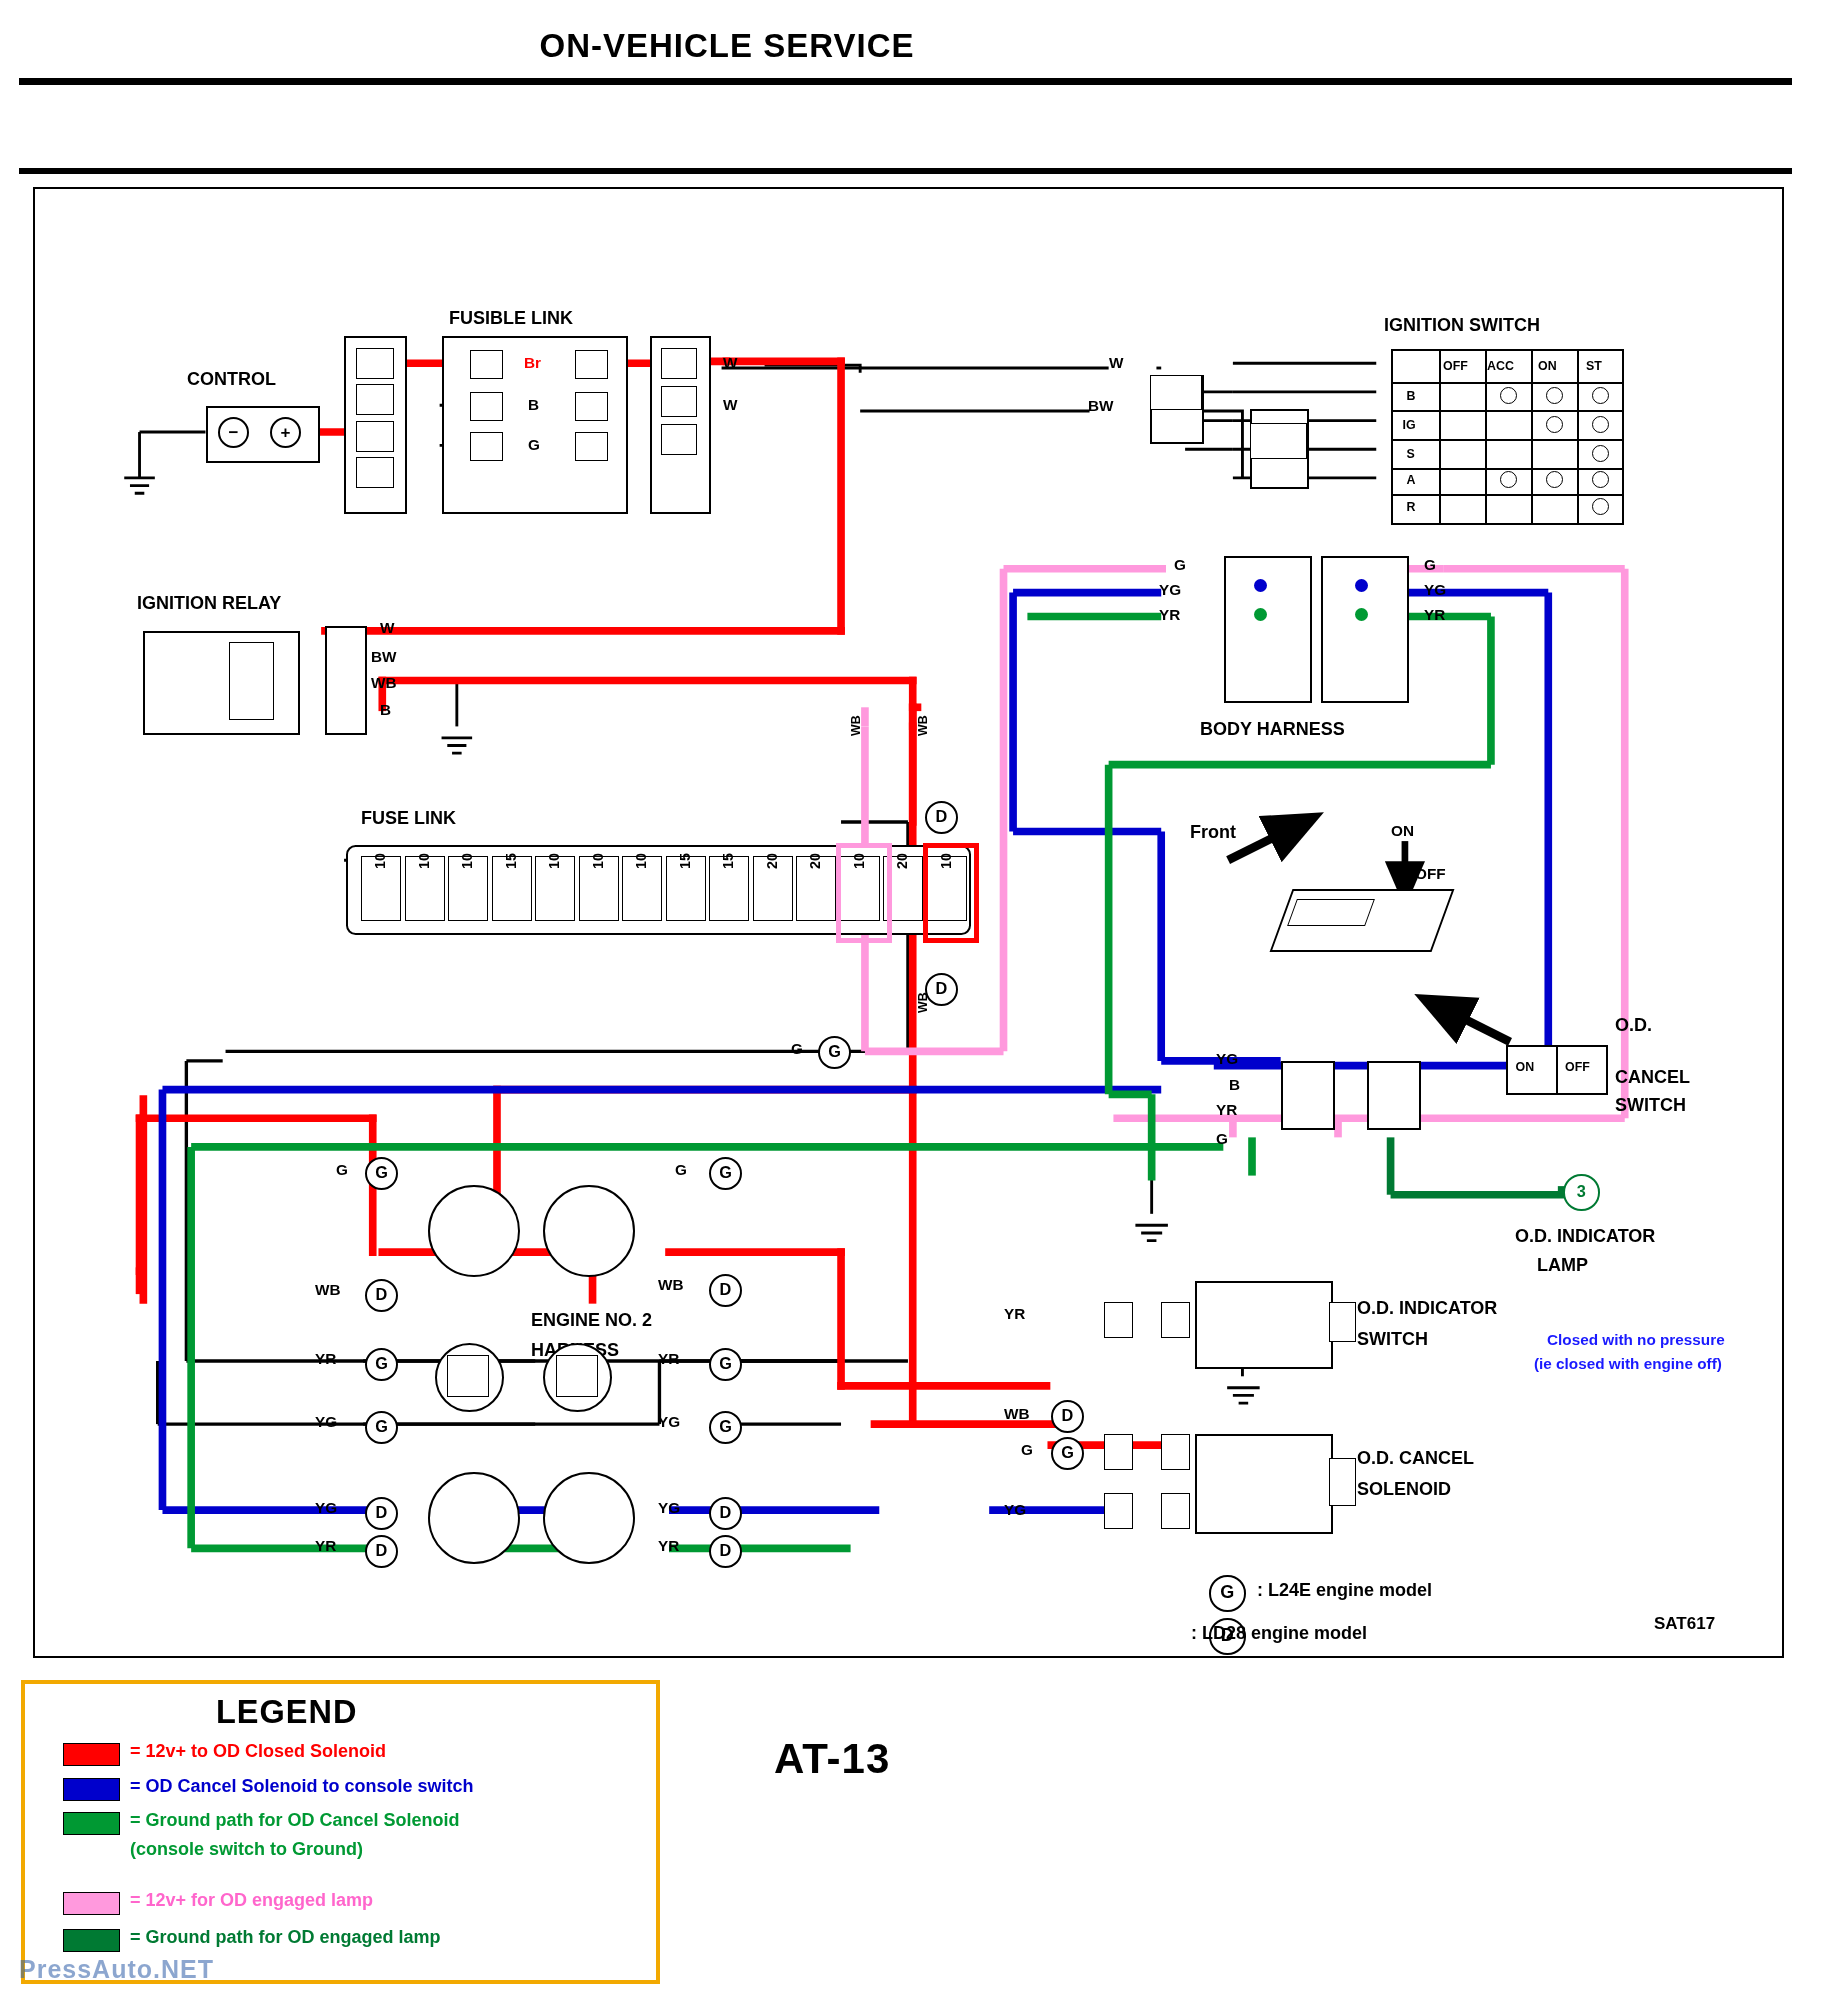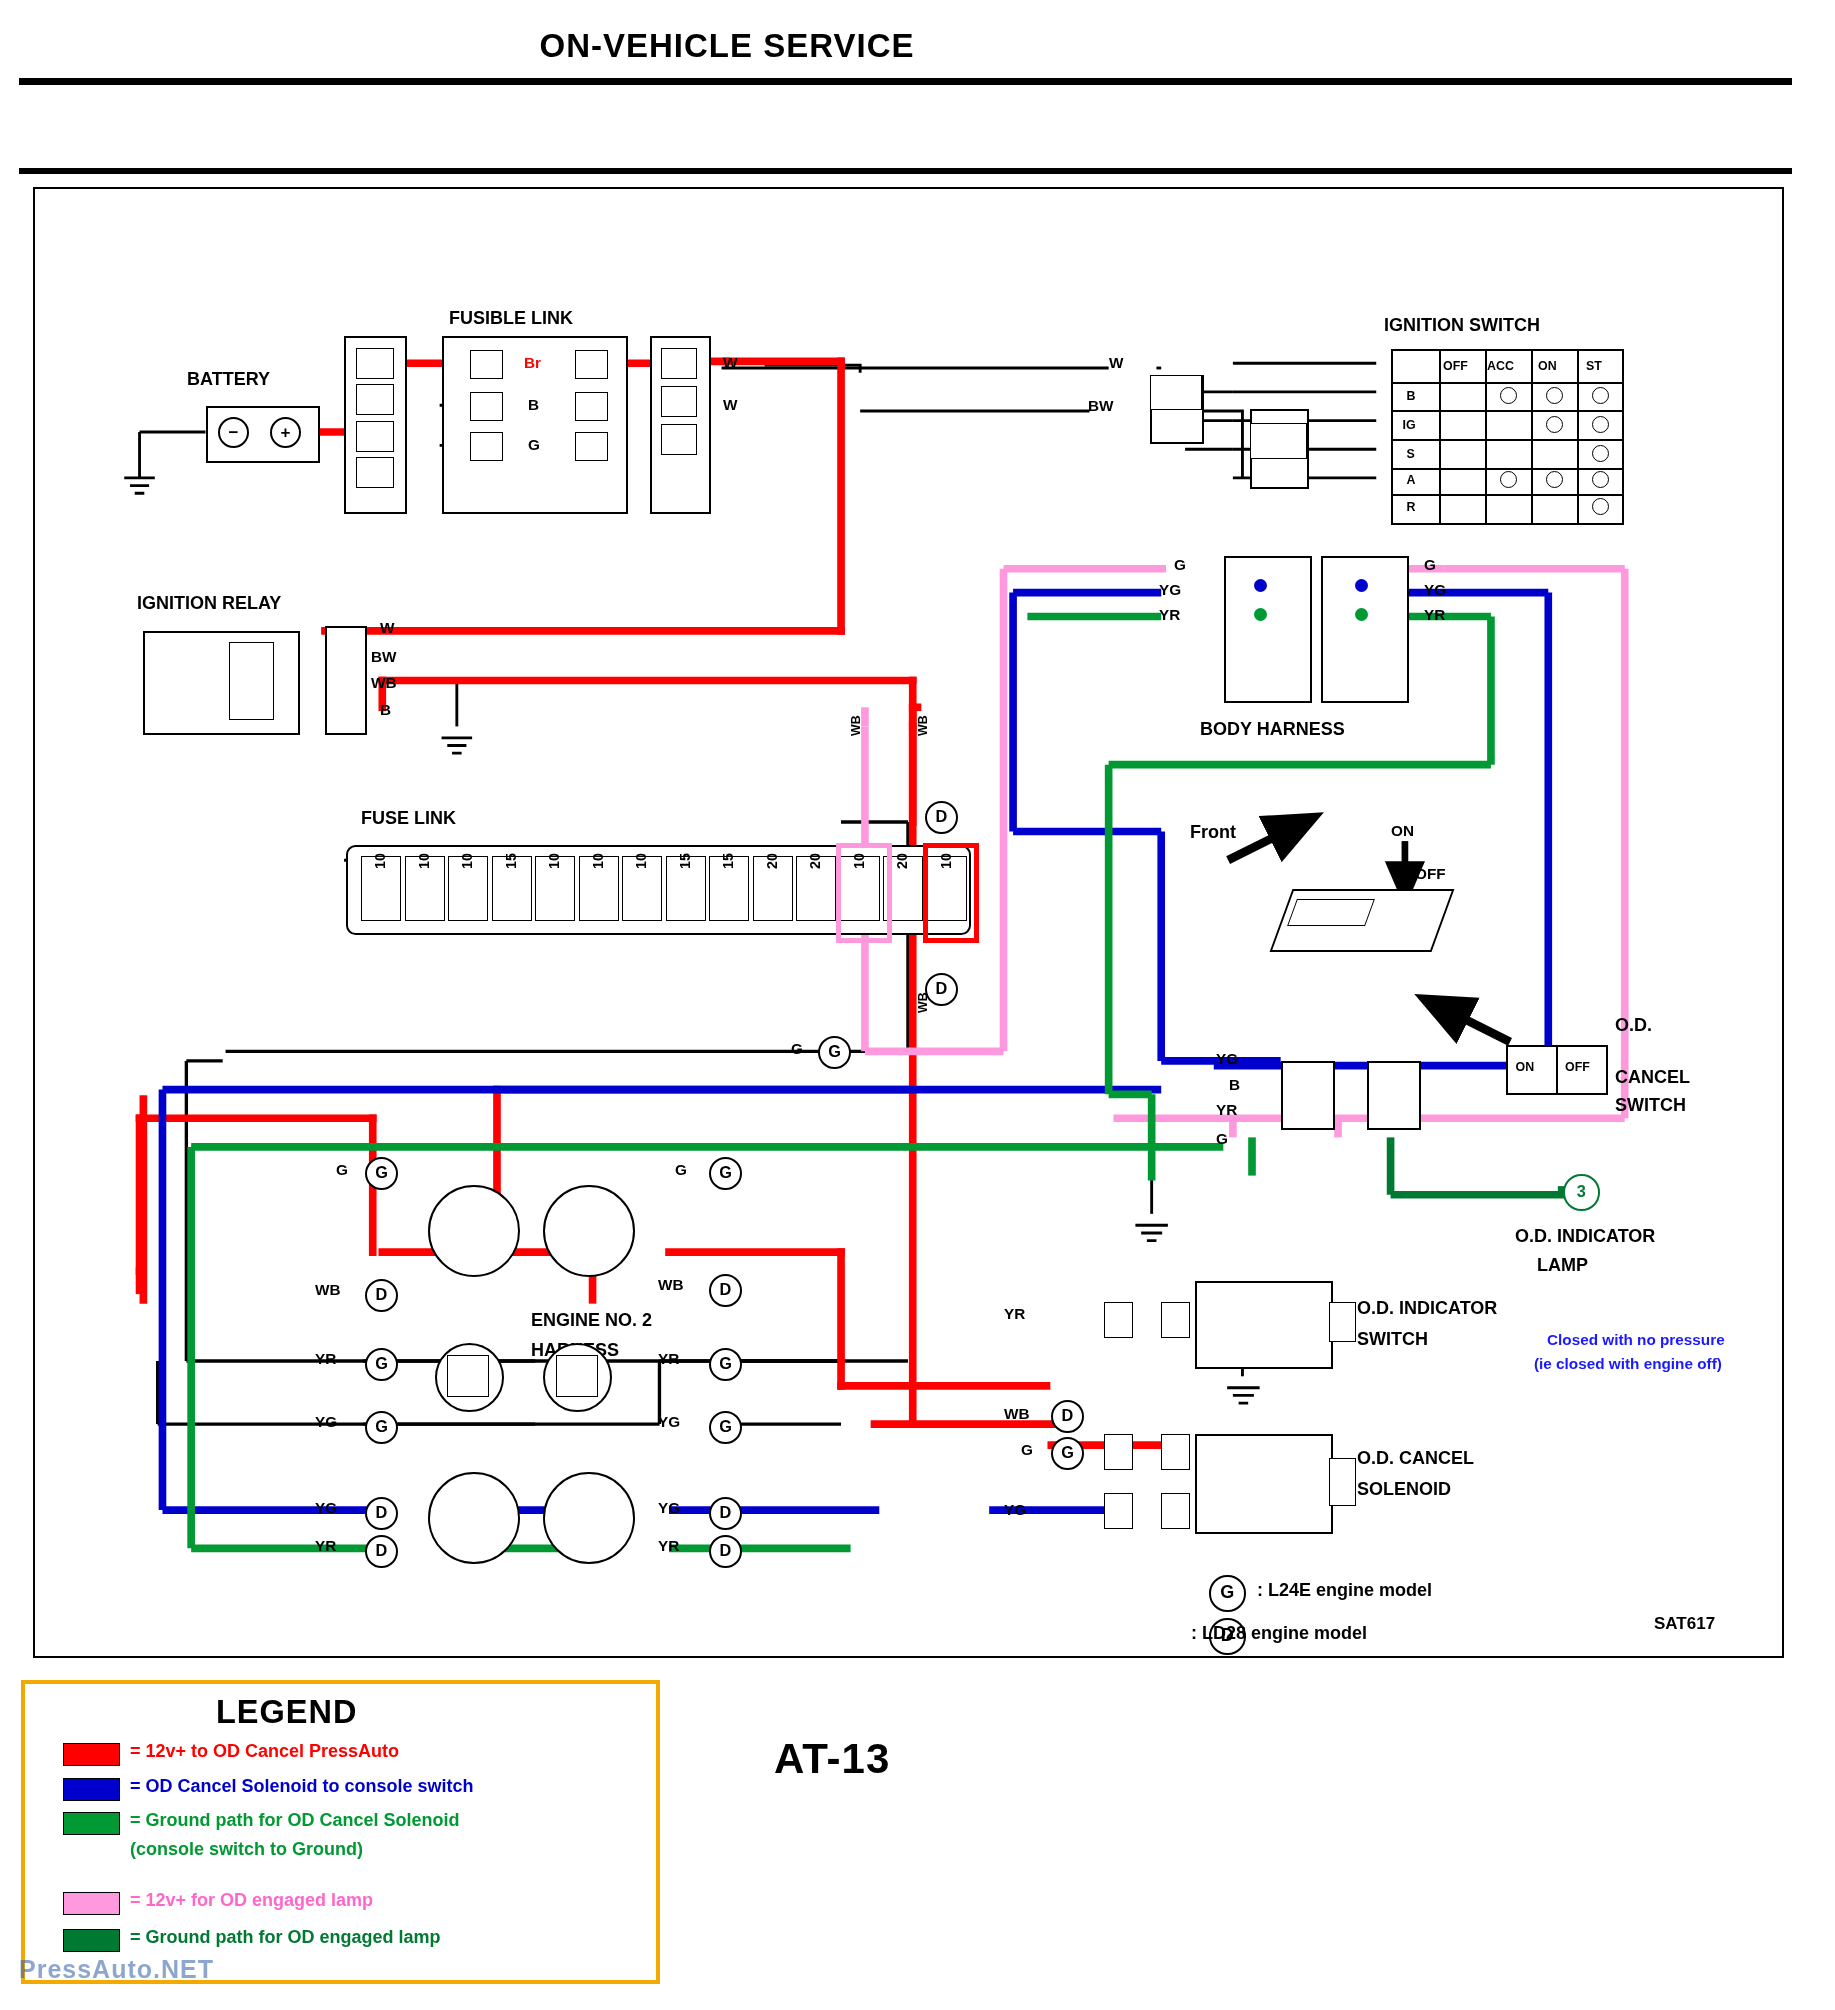--- a/index.html
+++ b/index.html
@@ -202,21 +202,21 @@
     </g>
 
     <g stroke="#000" stroke-width="3" fill="none">
 
       <path d="M1285,900 L1345,870" marker-end="url(#arrowblk)" stroke-width="9"></path>
       <path d="M1580,1090 L1520,1060" marker-end="url(#arrowblk)" stroke-width="9"></path>
       <path d="M1470,880 L1470,915" marker-end="url(#arrowblk)" stroke-width="7"></path>
     </g>
   </svg>
 
-  <div class="lbl" style="left:187px;top:369px;">BATTERY</div>
+  <div class="lbl" style="left:187px;top:369px;">CONTROL</div>
   <div class="box" style="left:206px;top:406px;width:110px;height:53px;"></div>
   <div class="circ" style="left:218px;top:417px;width:27px;height:27px;font-size:17px;line-height:27px;">−</div>
   <div class="circ" style="left:270px;top:417px;width:27px;height:27px;font-size:17px;line-height:27px;">+</div>
 
   <div class="lbl" style="left:449px;top:308px;">FUSIBLE LINK</div>
   <div class="box" style="left:344px;top:336px;width:59px;height:174px;"></div>
   <div class="thinbox" style="left:356px;top:348px;width:36px;height:29px;"></div>
   <div class="thinbox" style="left:356px;top:384px;width:36px;height:29px;"></div>
   <div class="thinbox" style="left:356px;top:421px;width:36px;height:29px;"></div>
   <div class="thinbox" style="left:356px;top:457px;width:36px;height:29px;"></div>
@@ -459,21 +459,21 @@
   <div class="circ" style="left:1209px;top:1575px;width:32.5px;height:32.5px;font-size:18px;line-height:30px;">G</div>
   <div class="lbl" style="left:1257px;top:1580px;">: L24E engine model</div>
   <div class="circ" style="left:1209px;top:1618px;width:32.5px;height:32.5px;font-size:18px;line-height:30px;">D</div>
   <div class="lbl" style="left:1191px;top:1623px;">: LD28 engine model</div>
 
   <div class="sat">SAT617</div>
 
   <div class="legend">
     <div class="legend-title">LEGEND</div>
     <div class="sw" style="left:38px;top:59px;background:#ff0000;"></div>
-    <div class="leg-text" style="left:105px;top:57px;color:#ff0000;">= 12v+ to OD Cancel PressAuto</div>
+    <div class="leg-text" style="left:105px;top:57px;color:#ff0000;">= 12v+ to OD Closed Solenoid</div>
     <div class="sw" style="left:38px;top:94px;background:#0000cc;"></div>
     <div class="leg-text" style="left:105px;top:92px;color:#0000cc;">= OD Cancel Solenoid to console switch</div>
     <div class="sw" style="left:38px;top:128px;background:#009933;"></div>
     <div class="leg-text" style="left:105px;top:126px;color:#009933;">= Ground path for OD Cancel Solenoid</div>
     <div class="leg-text" style="left:105px;top:155px;color:#009933;">(console switch to Ground)</div>
     <div class="sw" style="left:38px;top:208px;background:#ff99dd;"></div>
     <div class="leg-text" style="left:105px;top:206px;color:#ff66cc;">= 12v+ for OD engaged lamp</div>
     <div class="sw" style="left:38px;top:245px;background:#007a33;"></div>
     <div class="leg-text" style="left:105px;top:243px;color:#007a33;">= Ground path for OD engaged lamp</div>
   </div>

